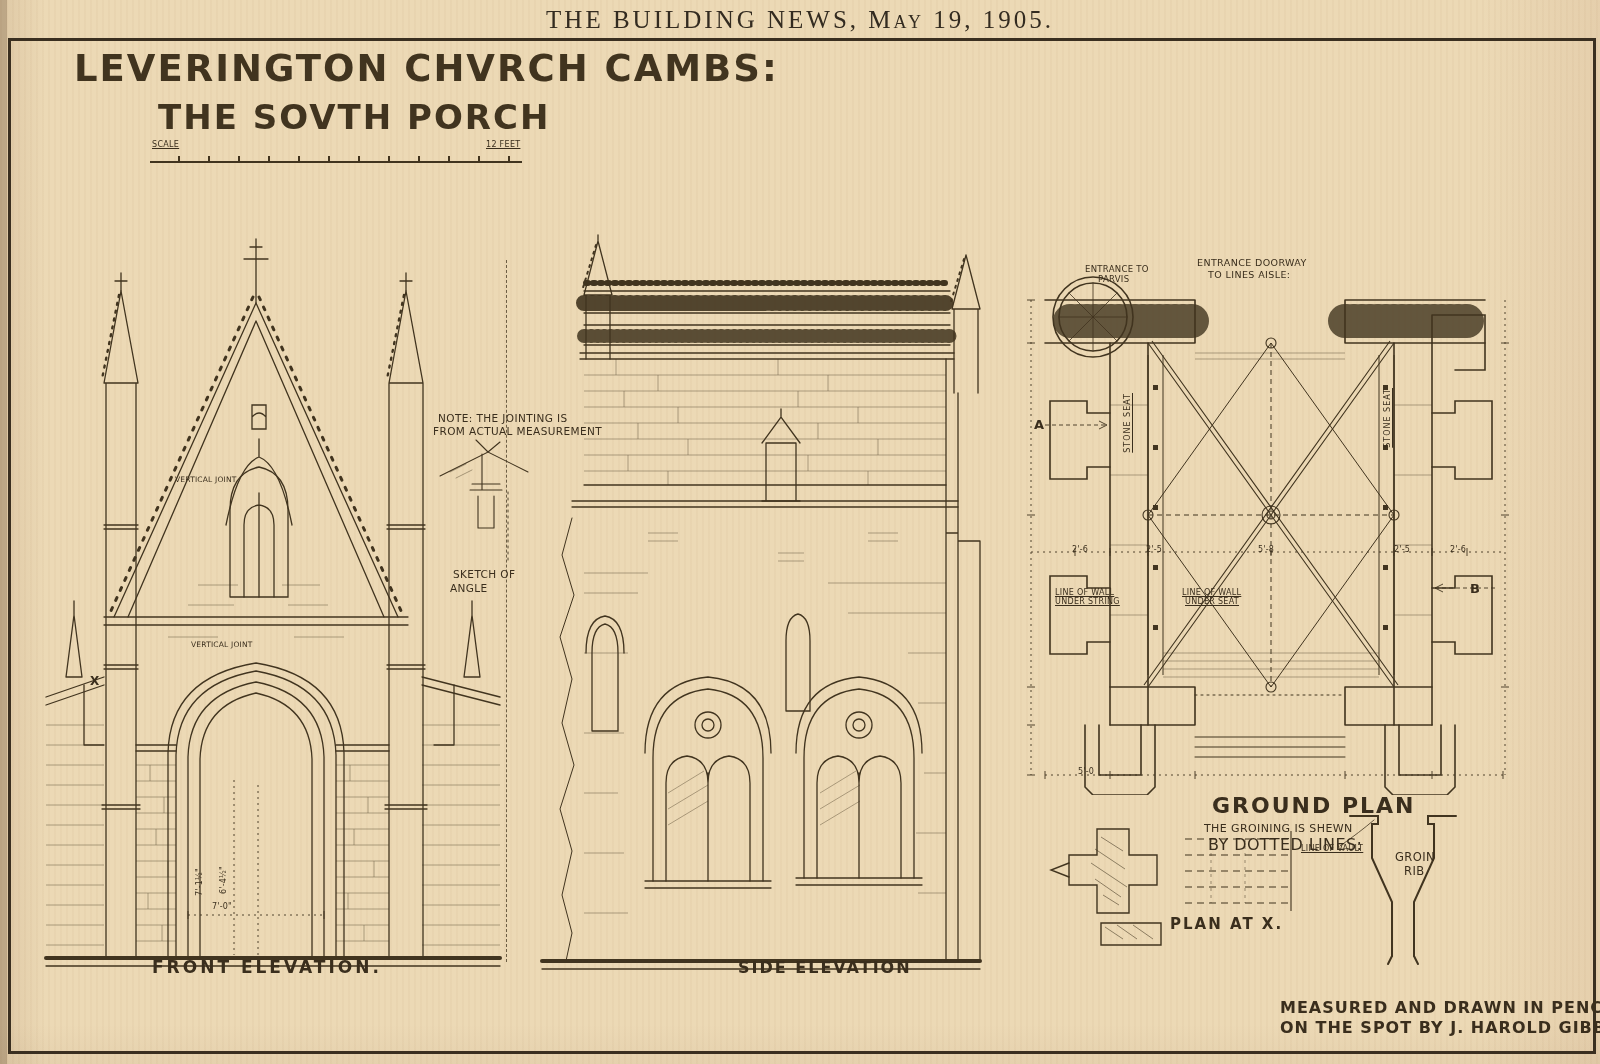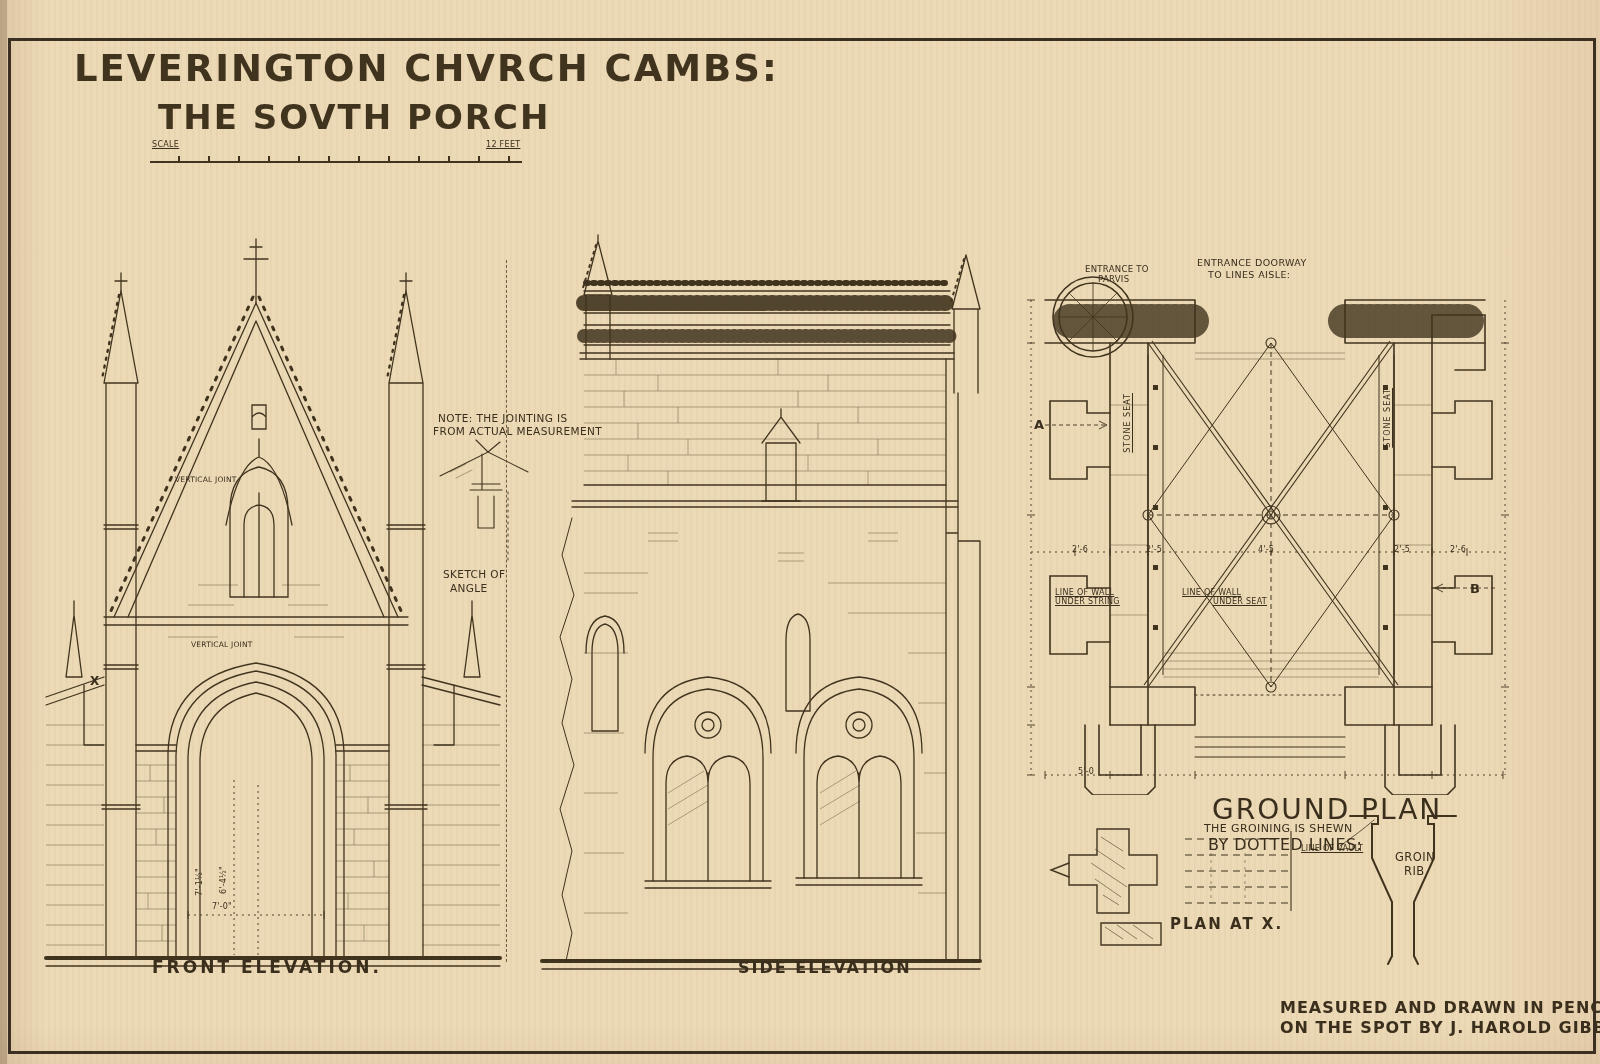--- a/index.html
+++ b/index.html
@@ -18,21 +18,21 @@
   .masthead{
     position:absolute;left:0;top:6px;width:100%;text-align:center;
     font-family:"Liberation Serif",serif;font-size:25px;letter-spacing:3px;
     font-variant:small-caps;color:#332b20;
   }
   .lbl{position:absolute;white-space:nowrap;line-height:1.12;color:#3a2e1d;}
   .t1{font-size:37px;letter-spacing:2px;font-weight:600;color:#41341f;}
   .t2{font-size:34px;letter-spacing:2px;font-weight:600;color:#41341f;}
   .cap{font-size:17px;letter-spacing:3px;font-weight:600;}
   .cap2{font-size:16px;letter-spacing:2px;font-weight:600;}
-  .gpcap{font-size:28px;letter-spacing:2px;font-weight:400;}
+  .gpcap{font-size:22px;letter-spacing:2px;font-weight:700;}
   .planx{font-size:15px;letter-spacing:2px;font-weight:600;}
   .note{font-size:10.5px;letter-spacing:.4px;}
   .tiny{font-size:8px;letter-spacing:.3px;text-decoration:underline;}
   .tiny7{font-size:7.5px;letter-spacing:.2px;}
   .small9{font-size:8.5px;letter-spacing:.3px;}
   .small10{font-size:9.5px;letter-spacing:.4px;}
   .dim{font-size:8px;letter-spacing:.2px;}
   .ab{font-size:13px;font-weight:700;}
   .rot{transform:rotate(-90deg);transform-origin:0 0;}
   .vert{writing-mode:vertical-rl;transform:rotate(180deg);letter-spacing:1px;}
@@ -46,20 +46,21 @@
   .sectline{position:absolute;left:506px;top:260px;height:702px;width:0;border-left:1.5px dashed rgba(65,52,31,.75);}
   svg{position:absolute;}
   svg path, svg line, svg circle, svg rect{stroke:#41341f;fill:none;}
   .fill{fill:#41341f;stroke:none;}
 </style>
 </head>
 <body>
 
 <div class="sheet">
   <div class="edge"></div>
+  <div class="masthead">THE BUILDING NEWS, May 19, 1905.</div>
   <div class="frame"></div>
 
   <div class="lbl t1" style="left:74px;top:48px;">LEVERINGTON CHVRCH CAMBS:</div>
   <div class="lbl t2" style="left:158px;top:98px;">THE SOVTH PORCH</div>
   <div class="scalebar"></div>
   <div class="lbl tiny" style="left:152px;top:141px;">SCALE</div>
   <div class="lbl tiny" style="left:486px;top:141px;">12 FEET</div>
 
   <svg style="left:38px;top:225px;" width="472" height="752" viewBox="0 0 472 752">
     <g stroke-width="1.3" stroke-linecap="round">
@@ -269,39 +270,39 @@
   <div class="lbl tiny7" style="left:175px;top:476px;">VERTICAL JOINT</div>
   <div class="lbl tiny7" style="left:191px;top:641px;">VERTICAL JOINT</div>
   <div class="lbl ab" style="left:90px;top:675px;font-size:12px;">X</div>
   <div class="lbl dim rot" style="left:196px;top:896px;">7'-1½"</div>
   <div class="lbl dim rot" style="left:220px;top:894px;">6'-4½"</div>
   <div class="lbl dim" style="left:212px;top:903px;">7'-0"</div>
   <div class="lbl cap" style="left:152px;top:958px;">FRONT ELEVATION.</div>
 
   <div class="lbl note" style="left:438px;top:413px;">NOTE: THE JOINTING IS</div>
   <div class="lbl note" style="left:433px;top:426px;">FROM ACTUAL MEASUREMENT</div>
-  <div class="lbl note" style="left:443px;top:569px;">SKETCH OF</div>
+  <div class="lbl note" style="left:453px;top:569px;">SKETCH OF</div>
   <div class="lbl note" style="left:450px;top:583px;">ANGLE</div>
   <div class="lbl cap2" style="left:738px;top:959px;">SIDE ELEVATION</div>
 
   <div class="lbl small9" style="left:1085px;top:265px;text-align:center;">ENTRANCE TO</div>
   <div class="lbl small9" style="left:1098px;top:275px;">PARVIS</div>
   <div class="lbl small10" style="left:1197px;top:258px;">ENTRANCE DOORWAY</div>
   <div class="lbl small10" style="left:1208px;top:270px;">TO LINES AISLE:</div>
   <div class="lbl tiny vert" style="left:1124px;top:393px;">STONE SEAT</div>
   <div class="lbl tiny vert" style="left:1384px;top:388px;">STONE SEAT</div>
   <div class="lbl ab" style="left:1034px;top:418px;">A</div>
   <div class="lbl ab" style="left:1470px;top:582px;">B</div>
   <div class="lbl tiny" style="left:1055px;top:589px;">LINE OF WALL</div>
   <div class="lbl tiny" style="left:1055px;top:598px;">UNDER STRING</div>
   <div class="lbl tiny" style="left:1182px;top:589px;">LINE OF WALL</div>
-  <div class="lbl tiny" style="left:1213px;top:598px;">UNDER SEAT</div>
+  <div class="lbl tiny" style="left:1185px;top:598px;">UNDER SEAT</div>
   <div class="lbl dim" style="left:1072px;top:546px;">2'-6</div>
   <div class="lbl dim" style="left:1146px;top:546px;">2'-5</div>
-  <div class="lbl dim" style="left:1258px;top:546px;">4'-5</div>
+  <div class="lbl dim" style="left:1258px;top:546px;">5'-8</div>
   <div class="lbl dim" style="left:1394px;top:546px;">2'-5</div>
   <div class="lbl dim" style="left:1450px;top:546px;">2'-6</div>
   <div class="lbl dim" style="left:1078px;top:768px;">5'-0</div>
   <div class="lbl gpcap" style="left:1212px;top:794px;">GROUND PLAN</div>
   <div class="lbl note" style="left:1204px;top:823px;font-size:11px;">THE GROINING IS SHEWN</div>
   <div class="lbl note" style="left:1208px;top:836px;font-size:16px;">BY DOTTED LINES:</div>
 
   <div class="lbl tiny" style="left:1301px;top:845px;">LINE OF VAULT</div>
   <div class="lbl note" style="left:1395px;top:851px;font-size:11.5px;">GROIN</div>
   <div class="lbl note" style="left:1404px;top:865px;font-size:11.5px;">RIB</div>

